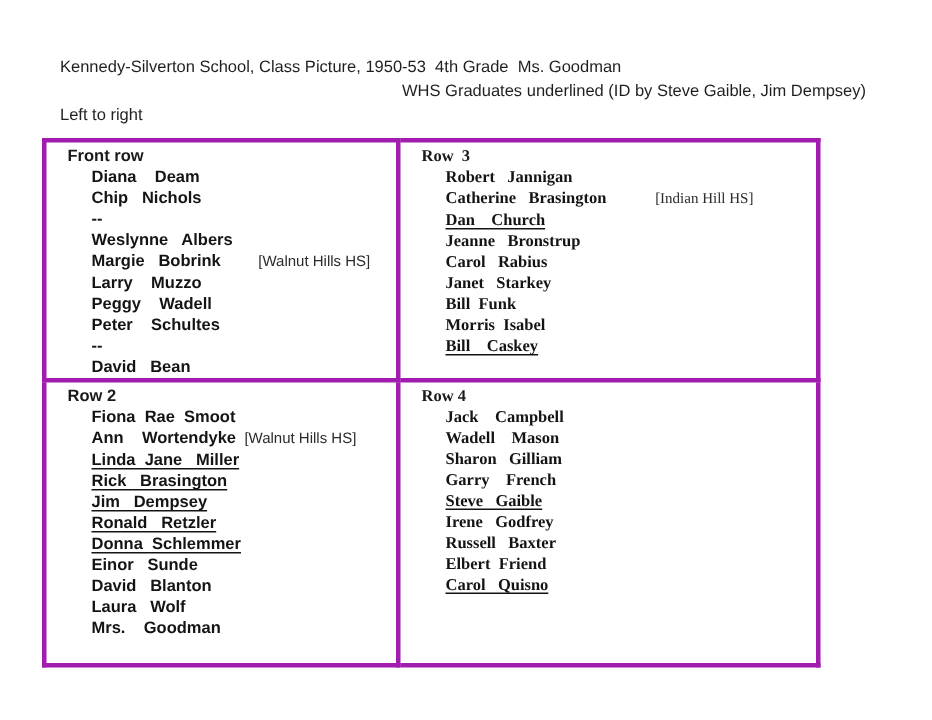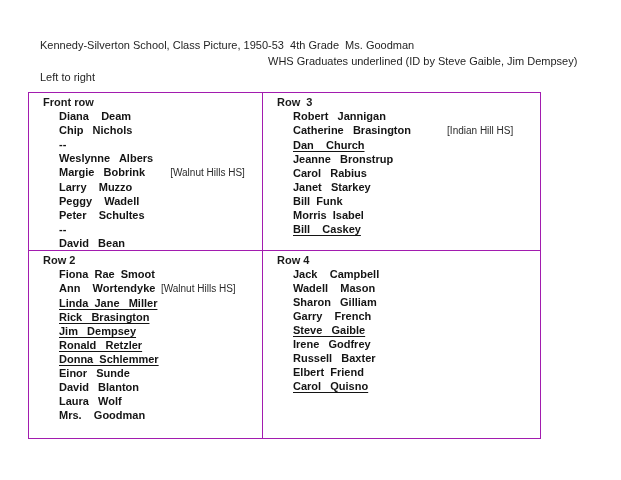--- a/index.html
+++ b/index.html
@@ -27,27 +27,27 @@
   #hdr-dir     { left: 40px;  top: 71px; }
 
   table.roster {
     position: absolute;
     left: 28px;
     top: 92px;
     border-collapse: collapse;
     table-layout: fixed;
   }
   table.roster td {
-    border: 1px solid #a21caf;
+    border: 3px solid #a21caf;
     vertical-align: top;
     padding: 2px 0 0 6px;
     overflow: hidden;
   }
   td.col-left  { width: 227px; }
-  td.col-right { width: 271px; }
+  td.col-right { width: 271px; font-family: Liberation Serif, serif; }
   tr.row-top  td { height: 152px; }
   tr.row-bot  td { height: 185px; }
 
   .cell-title {
     font-size: 11px;
     font-weight: bold;
     line-height: 14px;
     padding-left: 8px;
     white-space: pre;
   }

